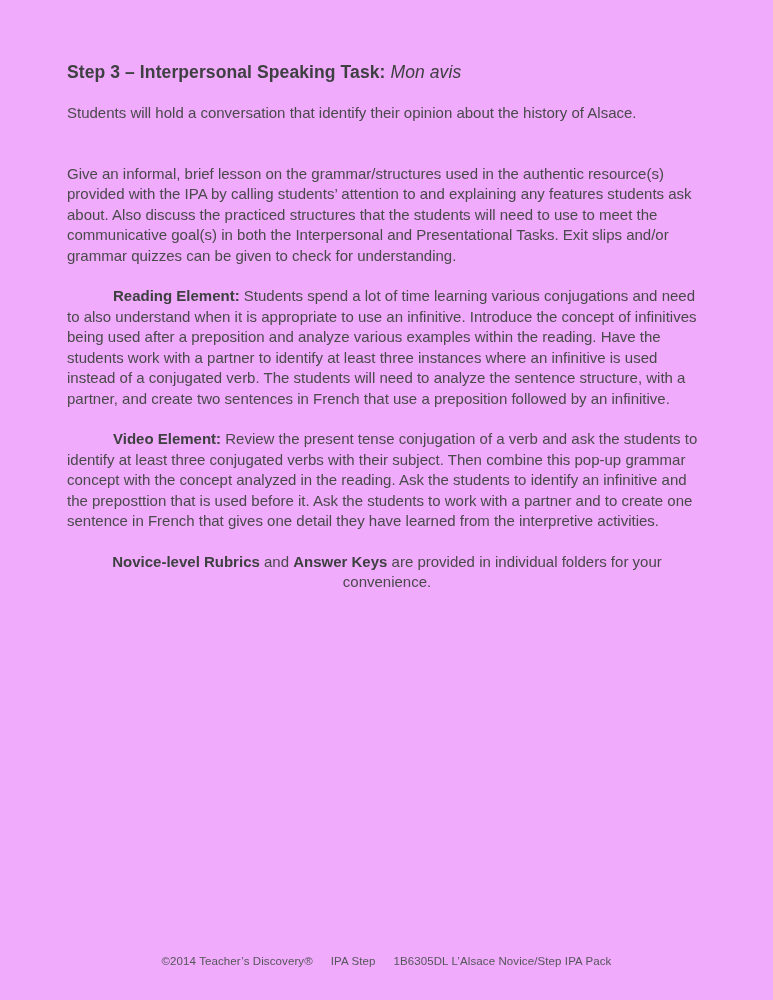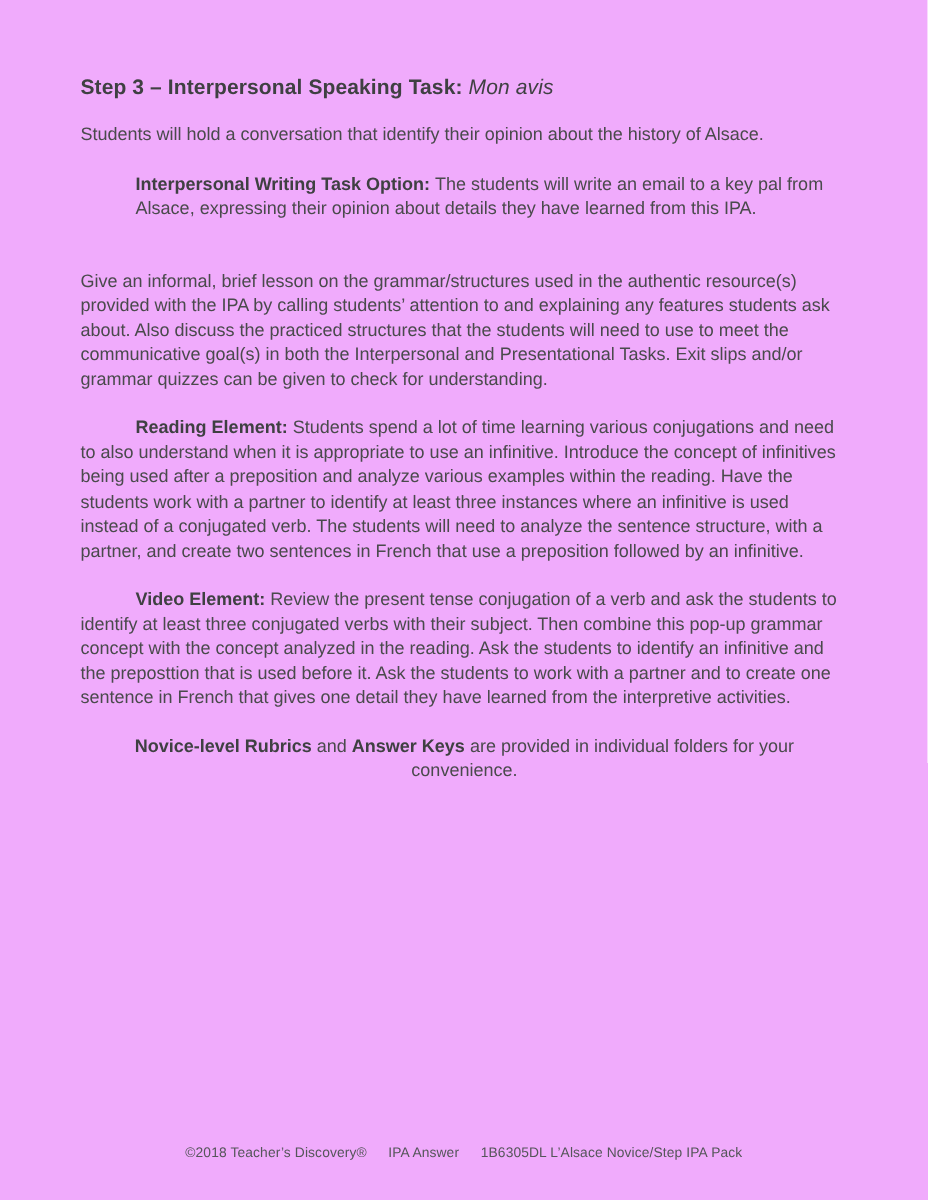--- a/index.html
+++ b/index.html
@@ -83,29 +83,28 @@
 </head>
 <body>
 
 <div class="page">
   <div class="content">
 
     <h1 class="section-heading"><span>Step 3 – Interpersonal Speaking Task: </span><span class="italic-part">Mon avis</span></h1>
 
     <p class="body-text">Students will hold a conversation that identify their opinion about the history of Alsace.</p>
 
-    <p class="body-text indented-block"><span class="bold-run">Interpersonal Writing Task Option: </span><span>The students will write an email to a key pal from Alsace, expressing their opinion about details they have learned from this IPA.</span></p>
 
     <div class="grammar-section">
 
       <p class="body-text">Give an informal, brief lesson on the grammar/structures used in the authentic resource(s) provided with the IPA by calling students’ attention to and explaining any features students ask about. Also discuss the practiced structures that the students will need to use to meet the communicative goal(s) in both the Interpersonal and Presentational Tasks. Exit slips and/or grammar quizzes can be given to check for understanding.</p>
 
       <p class="body-text first-line-indent"><span class="bold-run">Reading Element: </span><span>Students spend a lot of time learning various conjugations and need to also understand when it is appropriate to use an infinitive. Introduce the concept of infinitives being used after a preposition and analyze various examples within the reading. Have the students work with a partner to identify at least three instances where an infinitive is used instead of a conjugated verb. The students will need to analyze the sentence structure, with a partner, and create two sentences in French that use a preposition followed by an infinitive.</span></p>
 
       <p class="body-text first-line-indent"><span class="bold-run">Video Element: </span><span>Review the present tense conjugation of a verb and ask the students to identify at least three conjugated verbs with their subject. Then combine this pop-up grammar concept with the concept analyzed in the reading. Ask the students to identify an infinitive and the preposttion that is used before it. Ask the students to work with a partner and to create one sentence in French that gives one detail they have learned from the interpretive activities.</span></p>
 
       <p class="body-text rubrics-line"><span class="bold-run">Novice-level Rubrics</span><span> and </span><span class="bold-run">Answer Keys</span><span> are provided in individual folders for your convenience.</span></p>
     </div>
 
   </div>
 
-  <div class="footer"><span class="seg">©2018 Teacher’s Discovery®</span><span class="seg">IPA Answer</span><span class="seg"><span>1B6305DL </span><span class="italic-part">L’Alsace</span><span> Novice/Step IPA Pack</span></span></div>
+  <div class="footer"><span class="seg">©2014 Teacher’s Discovery®</span><span class="seg">IPA Step</span><span class="seg"><span>1B6305DL </span><span class="italic-part">L’Alsace</span><span> Novice/Step IPA Pack</span></span></div>
 </div>
 
 </body></html>

